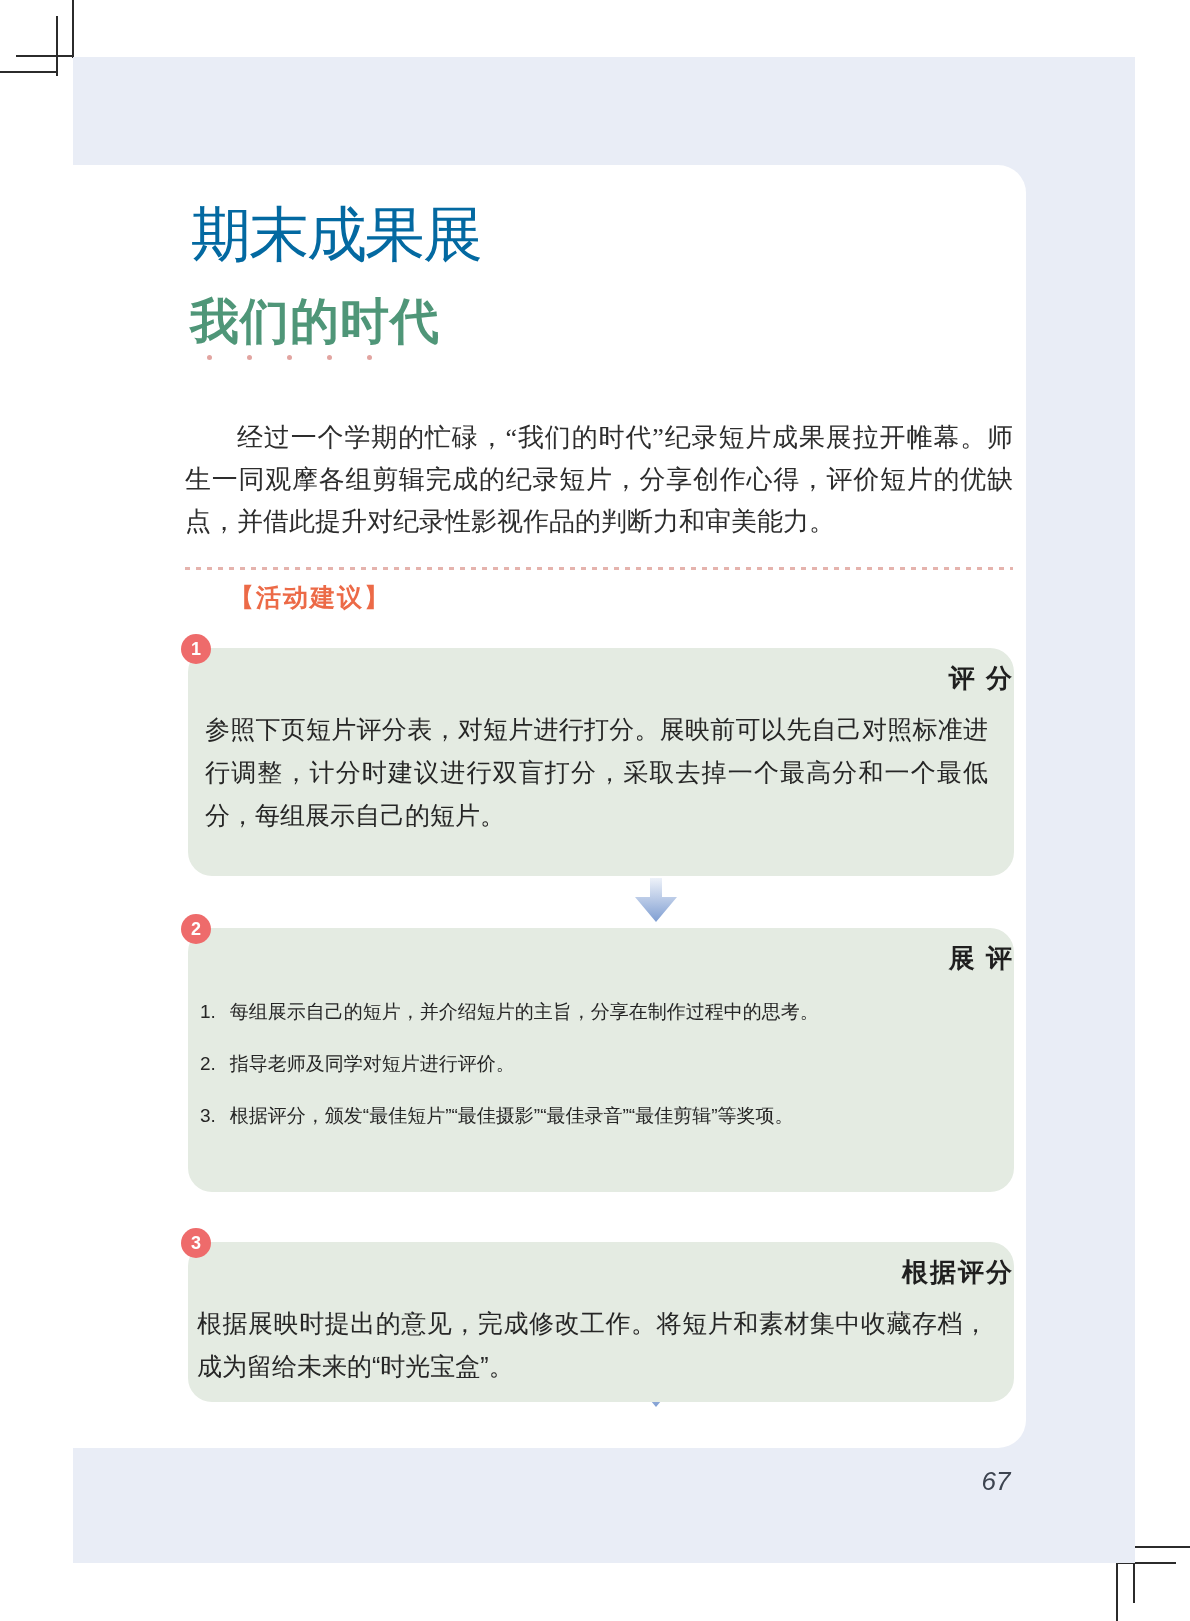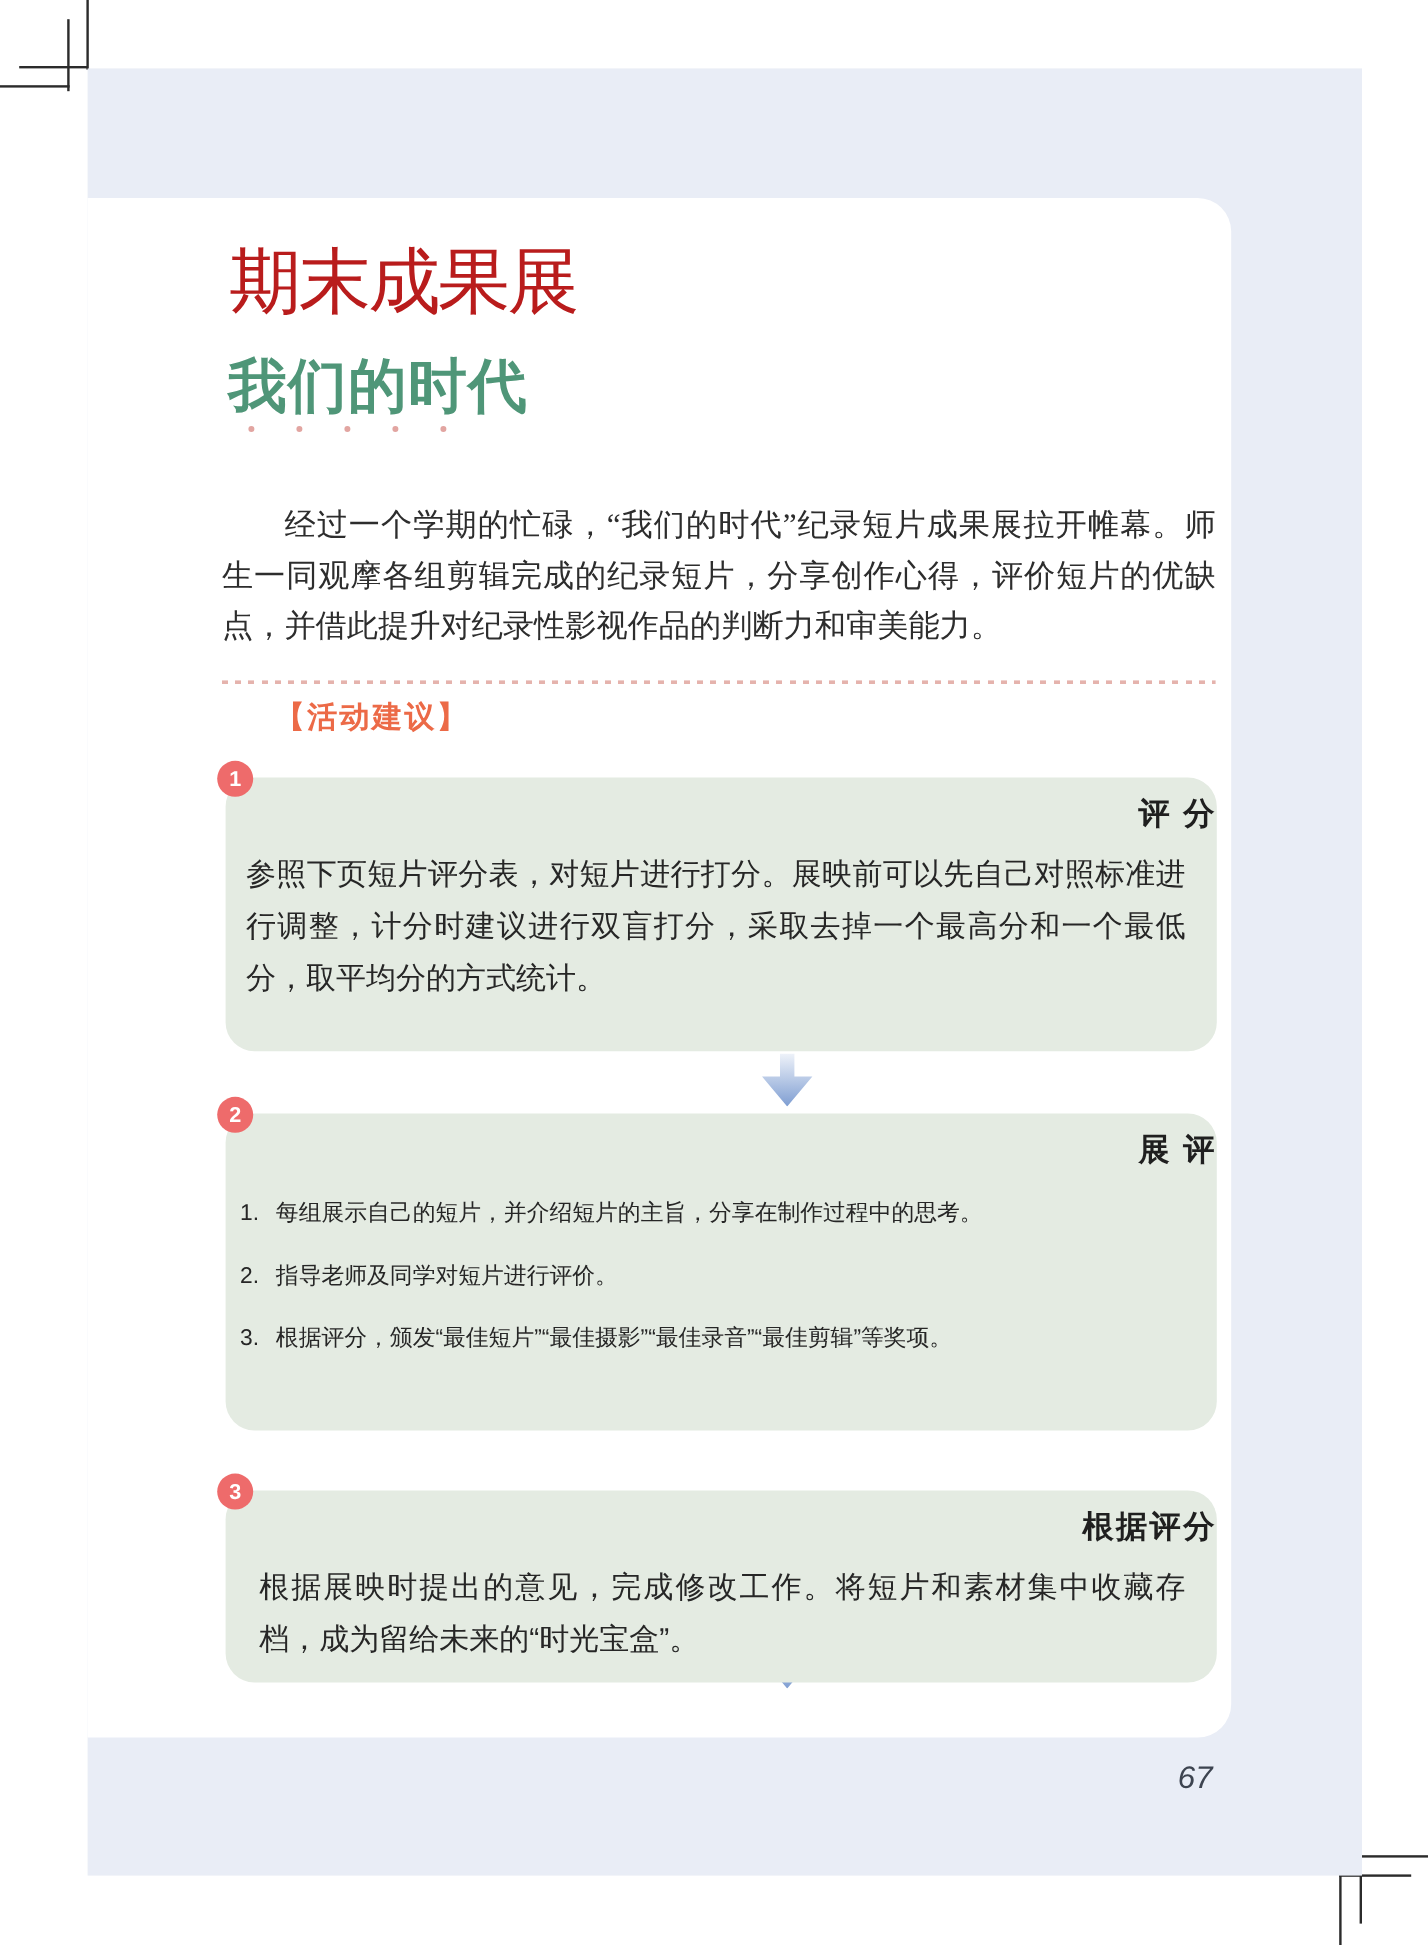--- a/index.html
+++ b/index.html
@@ -26,21 +26,21 @@
     background:#e9edf6;
   }
   .card{
     position:absolute;left:0;top:108px;width:953px;height:1283px;
     background:#ffffff;border-radius:0 28px 28px 0;
   }
 
   .page-title{
     position:absolute;left:118px;top:30px;margin:0;
     font-family:"DejaVu Serif","Liberation Serif",serif;
-    font-size:60px;font-weight:500;letter-spacing:-2px;color:#b91c1c;
+    font-size:60px;font-weight:500;letter-spacing:-2px;color:#0369a1;
     white-space:nowrap;
   }
   .page-subtitle{
     position:absolute;left:117px;top:124px;margin:0;
     font-size:49px;font-weight:bold;letter-spacing:1px;color:#4f9678;
     white-space:nowrap;
   }
   .dots{position:absolute;left:134px;top:190px;display:flex;gap:35px;}
   .dot{width:5px;height:5px;border-radius:50%;background:#e2a5a1;}
 
@@ -78,21 +78,21 @@
   }
   .box-title{
     margin:13px 0 0 0;text-align:right;
     font-size:26px;font-weight:bold;color:#1f1f1f;letter-spacing:2px;
   }
   .box-body{
     margin:12px 0 0 0;padding:0 26px 0 17px;
     font-size:25px;line-height:43px;color:#262626;
     font-weight:500;text-align:justify;
   }
-  .box-3 .box-body{padding-left:28px;}
+  .box-3 .box-body{padding-left:9px;}
   .box-list{
     margin:10px 0 0 0;padding:0 14px 0 12px;
     font-size:19px;line-height:52px;color:#262626;font-weight:500;
   }
   .box-list .li-num{margin-right:14px;}
 
   .arrow{position:absolute;left:561px;width:44px;height:44px;}
   .arrow-1{top:713px;}
   .arrow-2{top:1198px;}
 
@@ -132,21 +132,21 @@
 
       <p class="intro">经过一个学期的忙碌，“我们的时代”纪录短片成果展拉开帷幕。师生一同观摩各组剪辑完成的纪录短片，分享创作心得，评价短片的优缺点，并借此提升对纪录性影视作品的判断力和审美能力。</p>
 
       <div class="divider"></div>
 
       <div class="activity-label">【活动建议】</div>
 
       <section class="step-box box-1">
         <div class="badge">1</div>
         <h3 class="box-title">评 分</h3>
-        <p class="box-body">参照下页短片评分表，对短片进行打分。展映前可以先自己对照标准进行调整，计分时建议进行双盲打分，采取去掉一个最高分和一个最低分，取平均分的方式统计。</p>
+        <p class="box-body">参照下页短片评分表，对短片进行打分。展映前可以先自己对照标准进行调整，计分时建议进行双盲打分，采取去掉一个最高分和一个最低分，每组展示自己的短片。</p>
       </section>
 
       <svg class="arrow arrow-1" viewBox="0 0 44 44" xmlns="http://www.w3.org/2000/svg">
         <defs>
           <linearGradient id="ag1" x1="0" y1="0" x2="0" y2="1">
             <stop offset="0" stop-color="#eef2f9"></stop>
             <stop offset="1" stop-color="#7f9ed2"></stop>
           </linearGradient>
         </defs>
         <path d="M16 0 L28 0 L28 19 L43 19 L22 44 L1 19 L16 19 Z" fill="url(#ag1)"></path>

